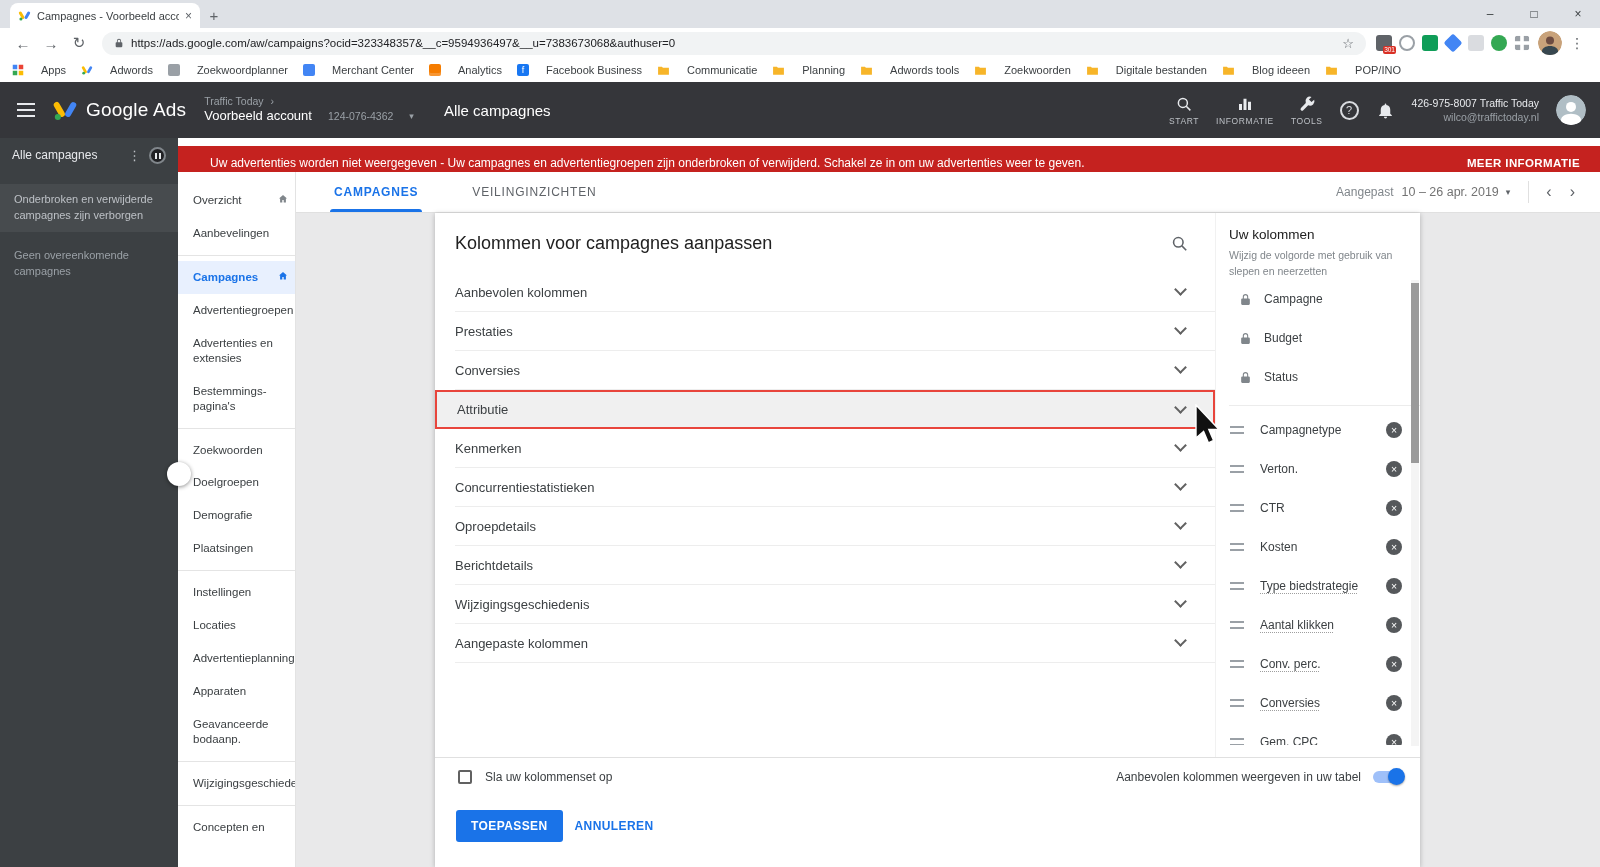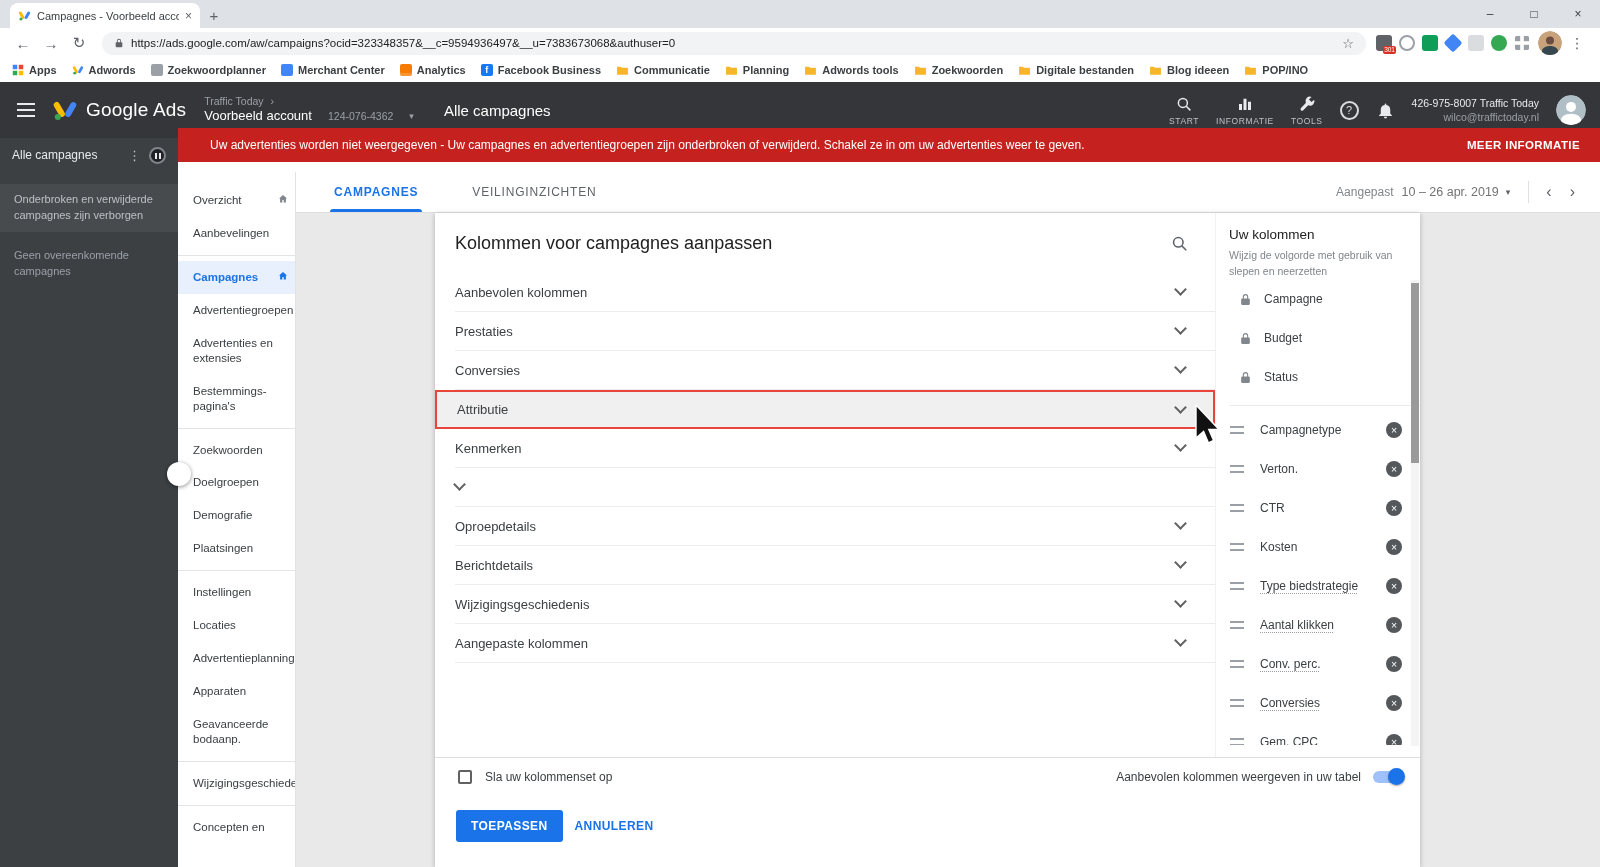--- a/index.html
+++ b/index.html
@@ -27,21 +27,21 @@
   .ext.e2 { background:#fff; border:2px solid #9aa0a6; border-radius:50%; }
   .ext.e3 { background:#0f9d58; }
   .ext.e4 { background:#4285f4; transform:rotate(45deg) scale(.85); }
   .ext.e5 { background:#dadce0; }
   .ext.e6 { background:#34a853; border-radius:50%; }
   .ext.e7 { background:linear-gradient(#9aa0a6,#9aa0a6) 0 0/6px 6px no-repeat, linear-gradient(#9aa0a6,#9aa0a6) 10px 0/6px 6px no-repeat, linear-gradient(#9aa0a6,#9aa0a6) 0 10px/6px 6px no-repeat, linear-gradient(#9aa0a6,#9aa0a6) 10px 10px/6px 6px no-repeat; transform:scale(.9); }
   .avatar-sm { width:24px; height:24px; border-radius:50%; overflow:hidden; display:block; }
   .kebab { color:#5f6368; font-size:14px; padding:0 6px; }
 
   .bookmarks { position:absolute; top:58px; left:0; right:0; height:24px; background:#fff; display:flex; align-items:center; gap:15px; padding:0 12px; }
-  .bm { display:flex; align-items:center; gap:5px; font-size:11px; color:#3c4043; white-space:nowrap;font-weight:bold; }
+  .bm { display:flex; align-items:center; gap:17px; font-size:11px; color:#3c4043; white-space:nowrap; }
   .bm-sq { width:12px; height:12px; border-radius:2px; display:inline-block; }
   .bm-sq.gray { background:#9aa0a6; }
   .bm-sq.blue { background:#4285f4; }
   .bm-sq.orange { background:#f57c00; box-shadow:inset 0 -3px 0 #fff3; }
   .bm-sq.fb { background:#1877f2; color:#fff; font-size:9px; text-align:center; line-height:12px; border-radius:2px; }
 
   
   .ads-header { position:absolute; top:82px; left:0; right:0; height:56px; background:#35363a; display:flex; align-items:center; color:#fff; }
   .burger { width:52px; display:flex; justify-content:center; }
   .burger i { display:block; width:18px; height:2px; background:#e8eaed; position:relative; }
@@ -58,21 +58,21 @@
   .hdr-right { margin-left:auto; display:flex; align-items:center; gap:17px; padding-right:14px; }
   .hdr-navitem { display:flex; flex-direction:column; align-items:center; gap:3px; }
   .hdr-navitem span { font-size:8.5px; color:#bdc1c6; letter-spacing:.6px; }
   .help-circle { width:19px; height:19px; border:2px solid #dadce0; border-radius:50%; color:#dadce0; font-size:11px; text-align:center; line-height:15px; }
   .acct { text-align:right; line-height:1.35; }
   .acct .l1 { font-size:10.5px; color:#e8eaed; }
   .acct .l2 { font-size:10.5px; color:#9aa0a6; }
   .avatar-lg { width:30px; height:30px; border-radius:50%; overflow:hidden; display:block; }
 
   
-  .banner { position:absolute; top:128px; left:178px; right:0; height:34px; background:#c5221f; color:#fff; display:flex; align-items:center; padding:0 20px 0 32px; }
+  .banner { position:absolute; top:146px; left:178px; right:0; height:34px; background:#c5221f; color:#fff; display:flex; align-items:center; padding:0 20px 0 32px; }
   .banner-msg { font-size:12px; }
   .banner-action { margin-left:auto; font-size:11.5px; font-weight:bold; letter-spacing:.4px; }
 
   
   .dsb { position:absolute; top:138px; left:0; width:178px; bottom:0; background:#3c4043; }
   .dsb-top { height:34px; display:flex; align-items:center; gap:8px; padding:0 12px; }
   .dsb-title { flex:1; font-size:12px; color:#e8eaed; }
   .dsb-kebab { color:#bdc1c6; font-size:13px; }
   .status-circle { width:17px; height:17px; border-radius:50%; background:#202124; border:2px solid #80868b; position:relative; }
   .status-circle::before, .status-circle::after { content:""; position:absolute; top:4px; width:2px; height:6px; background:#e8eaed; }
@@ -455,20 +455,21 @@
             </div>
           <div class="sec-row highlight">
               <span class="sec-label">Attributie</span>
               <span class="chev"></span>
             </div>
           <div class="sec-row">
               <span class="sec-label">Kenmerken</span>
               <span class="chev"></span>
             </div>
           <div class="sec-row">
+              <span class="sec-label">Concurrentiestatistieken</span>
               <span class="chev"></span>
             </div>
           <div class="sec-row">
               <span class="sec-label">Oproepdetails</span>
               <span class="chev"></span>
             </div>
           <div class="sec-row">
               <span class="sec-label">Berichtdetails</span>
               <span class="chev"></span>
             </div>

